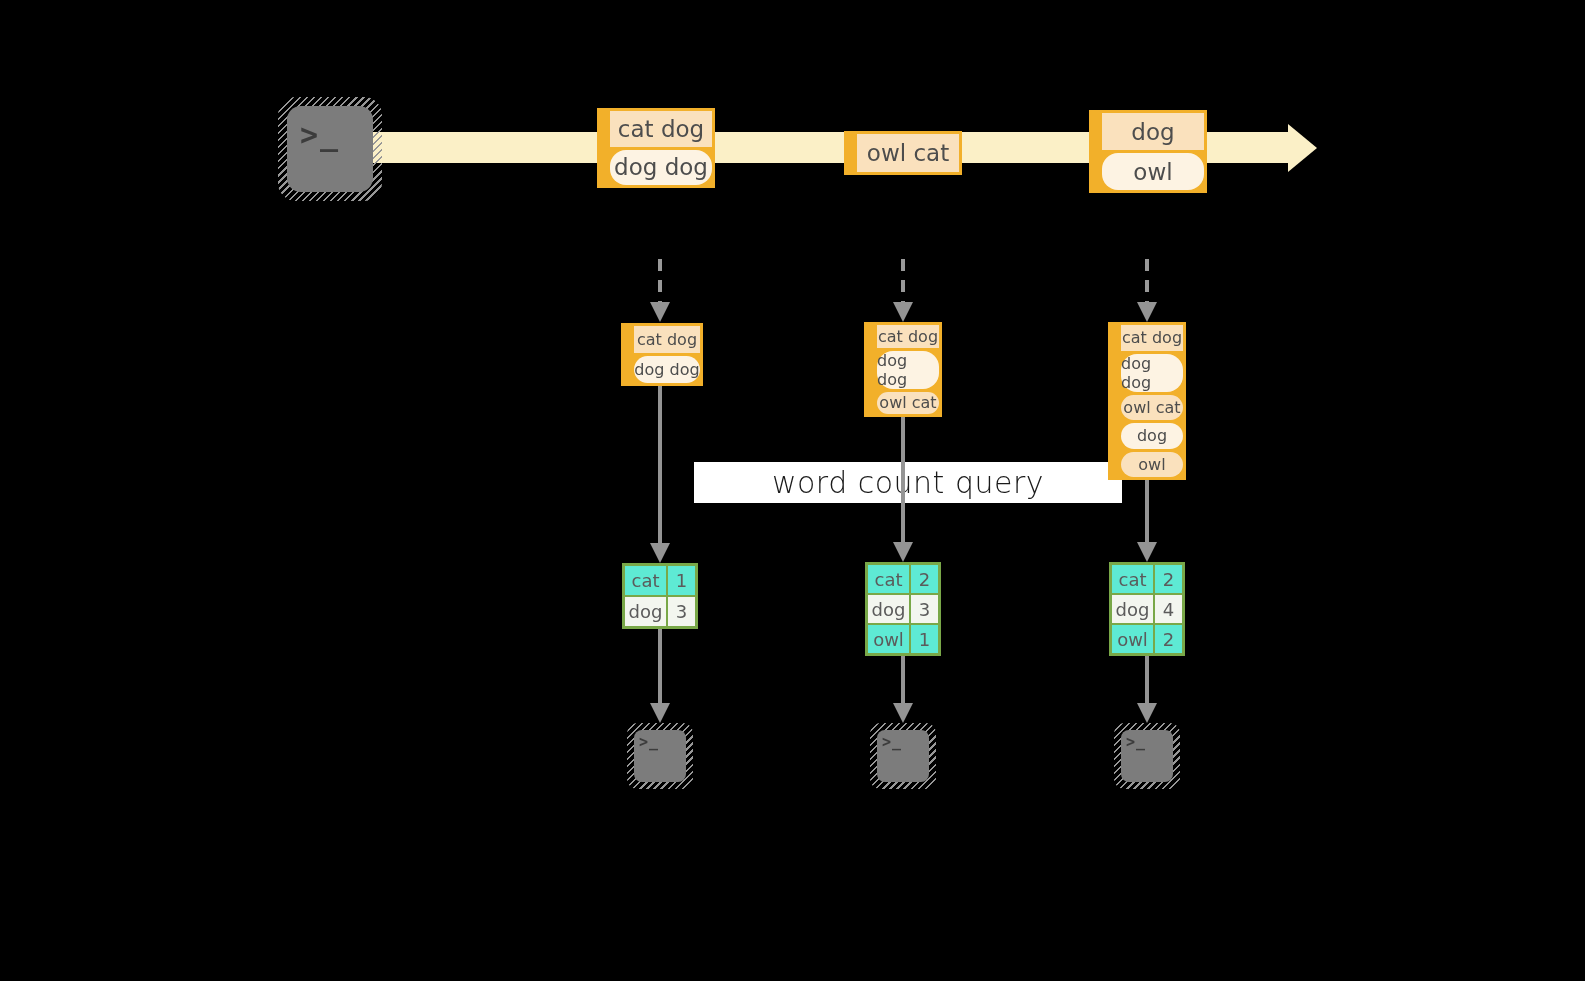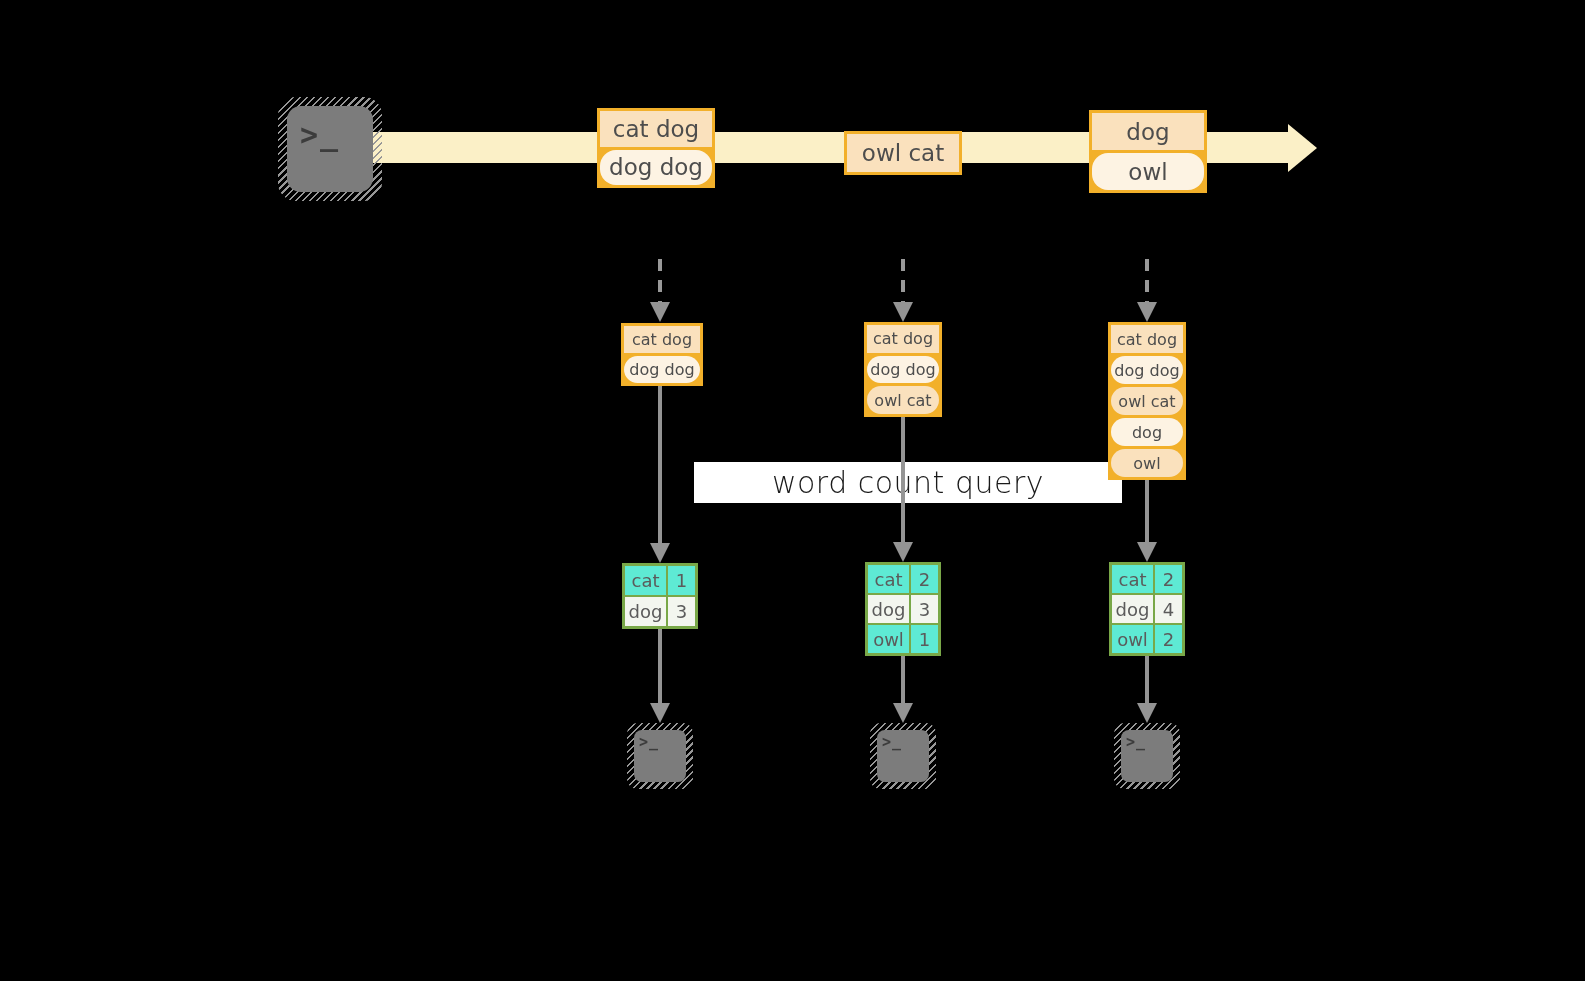--- a/index.html
+++ b/index.html
@@ -34,20 +34,21 @@
   }
 
   
   .obox{
     position:absolute;display:flex;flex-direction:column;
     border:3px solid #F2B02A;box-sizing:border-box;background:#F2B02A;
   }
   .obox .ocell{
     flex:1;display:flex;align-items:center;justify-content:center;
     color:#4d4d4d;
+    margin-left:10px;
   }
   .obox .ocell + .ocell{margin-top:3px;border-radius:16px;}
   .ocell.dark{background:#FAE1BD;}
   .ocell.light{background:#FDF3E3;}
   .obox.event .ocell{font-size:23px;}
   .obox.state .ocell{font-size:16px;}
 
   
   .dashline{
     position:absolute;width:4px;

